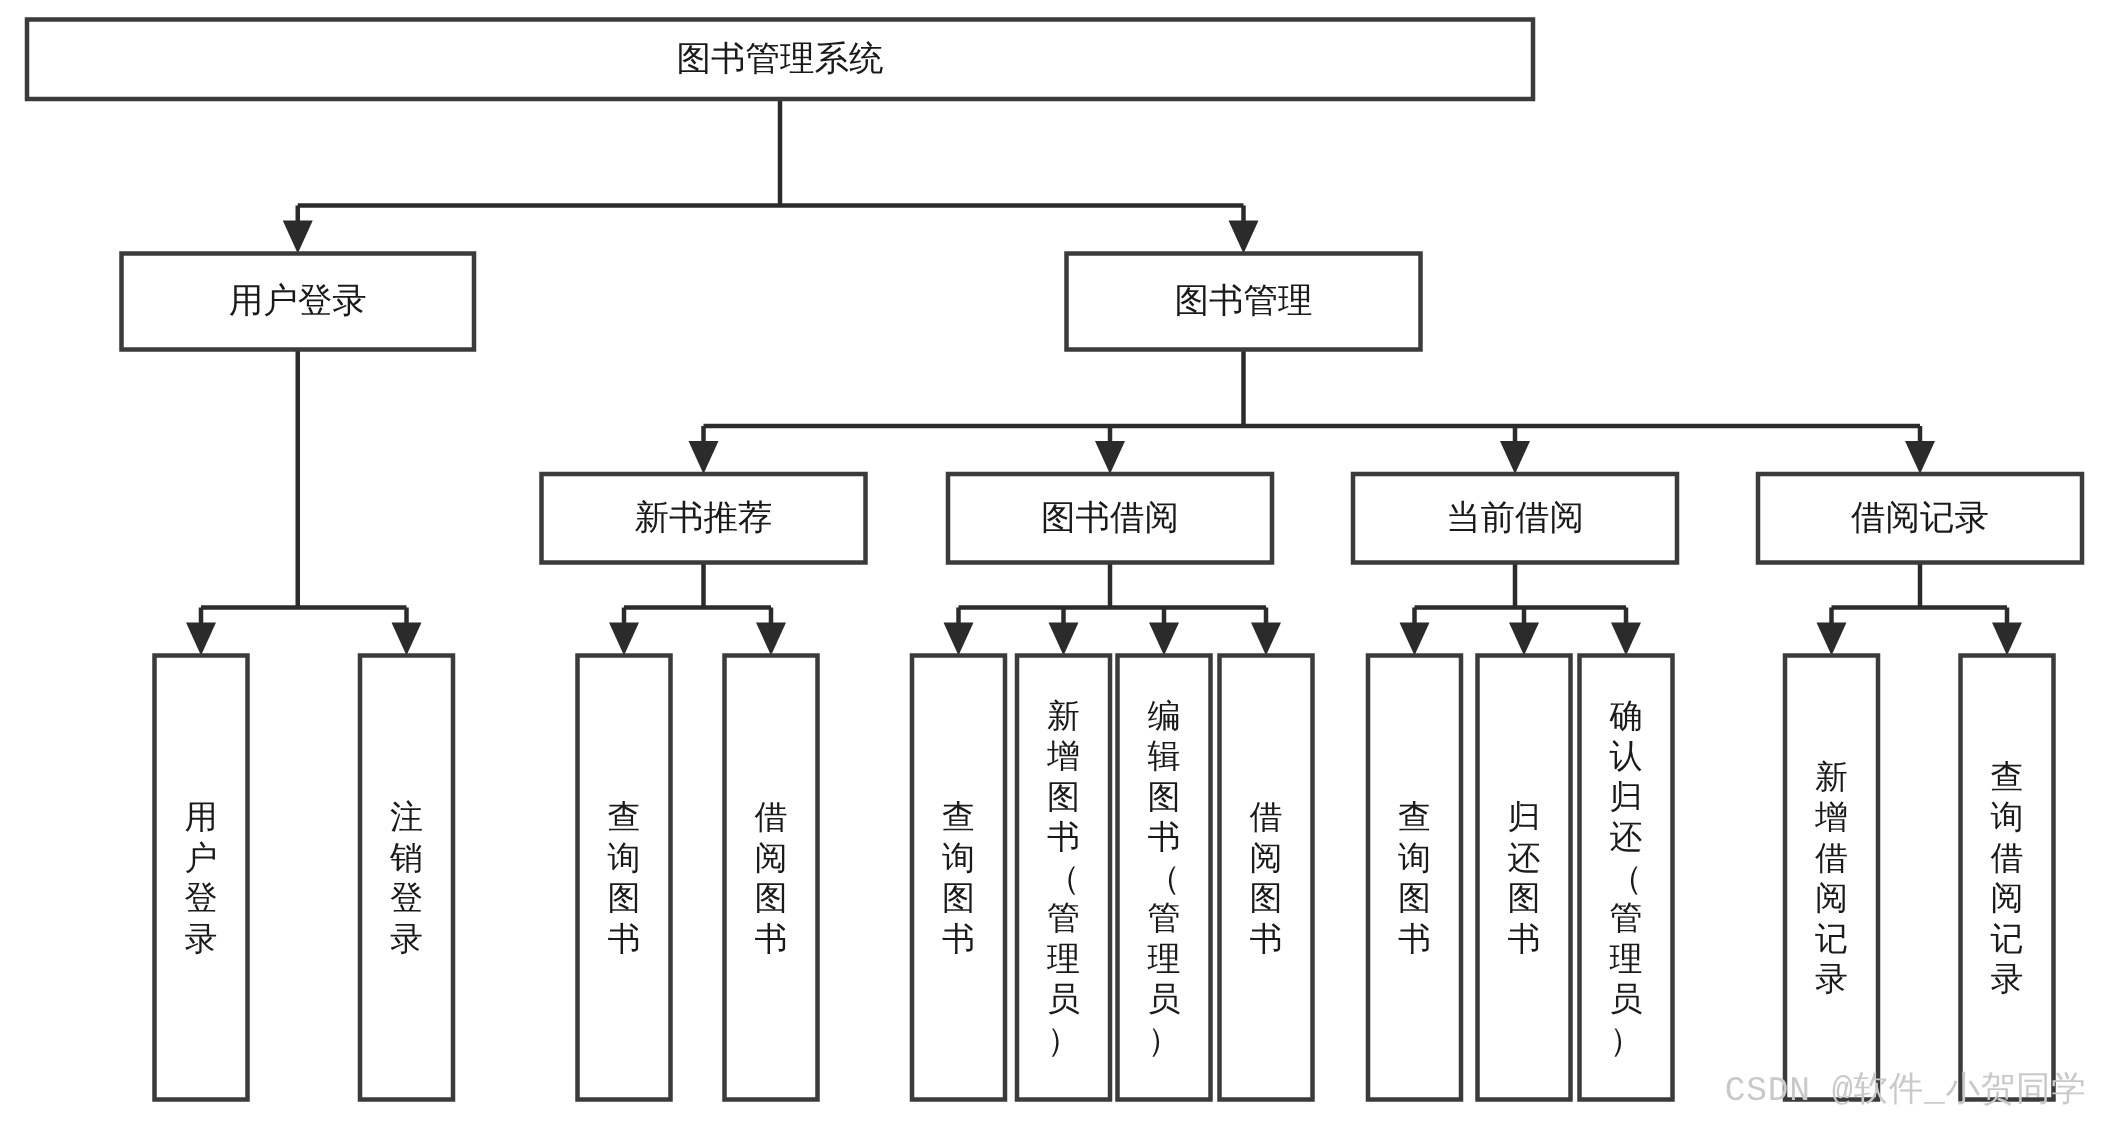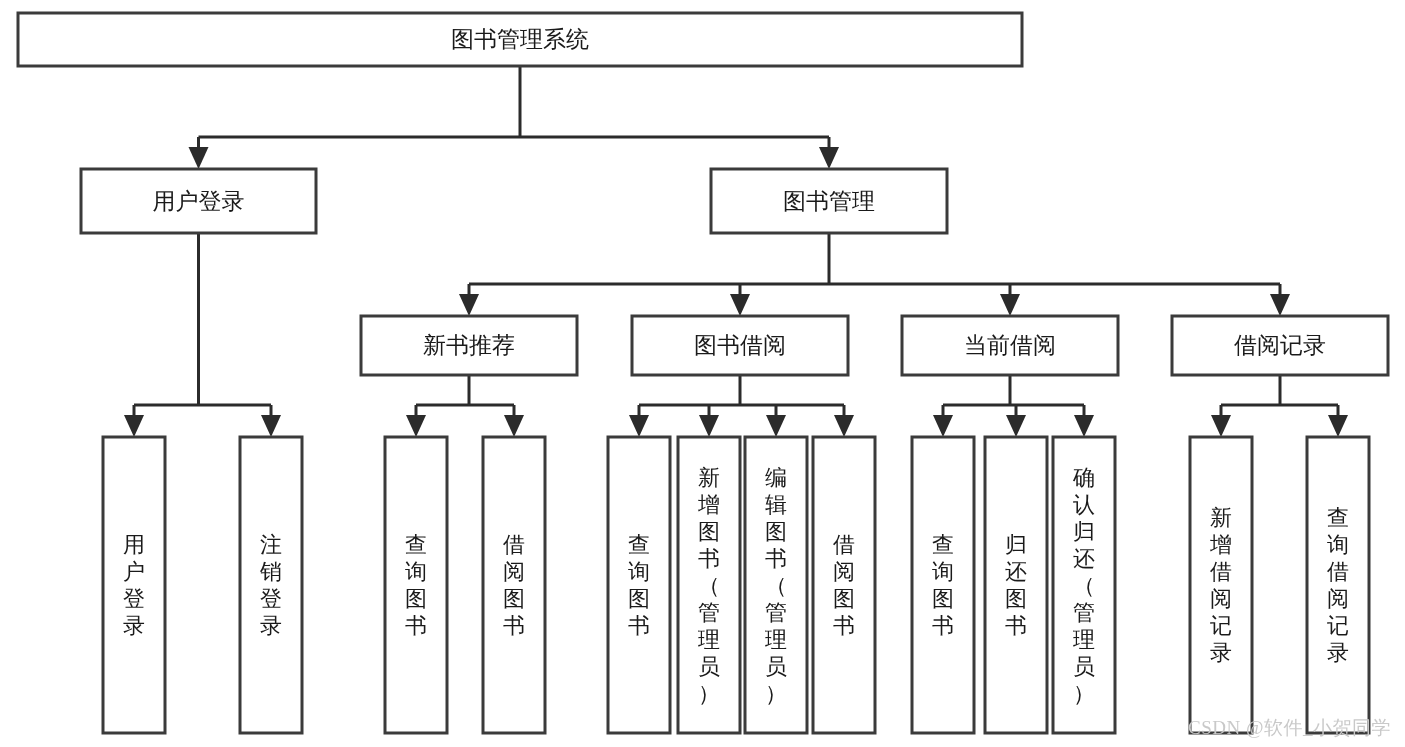--- a/index.html
+++ b/index.html
@@ -51,22 +51,22 @@
   .node-label-v {
     font-family: "DejaVu Sans", "Liberation Sans", sans-serif;
     font-size: 22px;
     fill: #1a1a1a;
     text-anchor: middle;
   }
   .watermark {
     position: absolute;
     right: 14px;
     bottom: 6px;
-    font-family: Liberation Serif, serif;
-    font-size: 19px;
+    font-family: Liberation Mono, monospace;
+    font-size: 23px;
     color: #c9c9c9;
     letter-spacing: 0.5px;
     white-space: nowrap;
     user-select: none;
   }
 </style>
 </head>
 <body>
 
 <div id="diagram-root">

